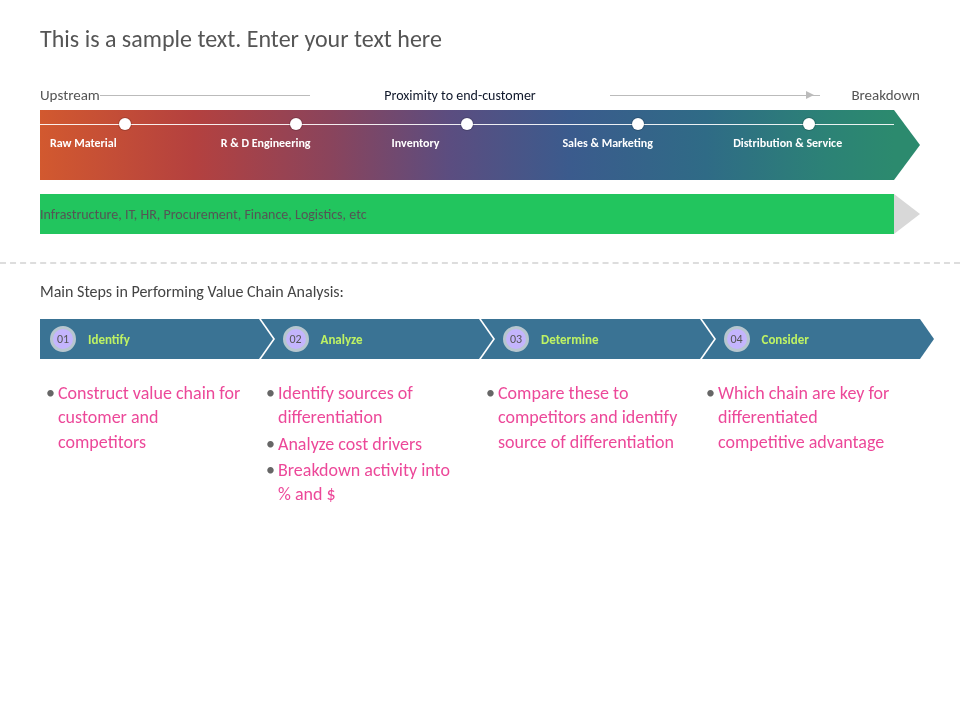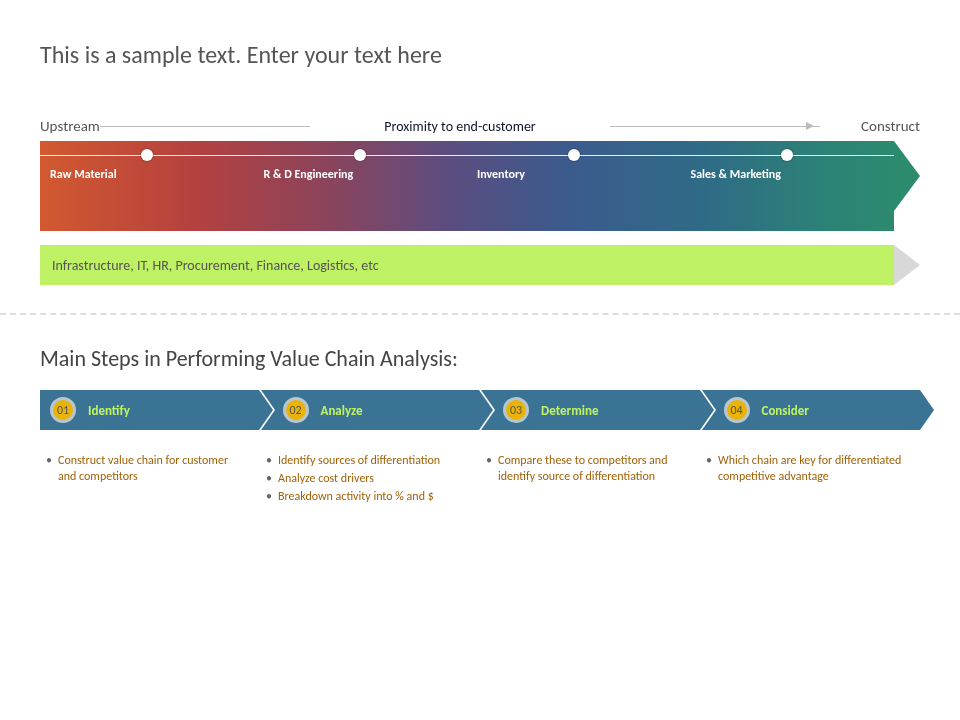--- a/index.html
+++ b/index.html
@@ -7,29 +7,29 @@
     width: 960px;
     height: 720px;
     font-family: "Segoe UI", Calibri, Arial, sans-serif;
     color: #333;
     background: #fff;
     position: relative;
   }
   .title {
     font-size: 24px;
     color: #555;
-    padding: 40px 40px 0 40px;
+    padding: 24px 40px 0 40px;
     font-weight: 400;
   }
 
   
   .prox-row {
     display: flex;
     align-items: center;
-    margin: 48px 40px 6px 40px;
+    margin: 33px 40px 6px 40px;
     font-size: 15px;
     color: #555;
     justify-content: center;
   }
   .prox-left { width: 70px; }
   .prox-center { flex: 1; text-align: center; font-size: 14px; color: #0f172a; position: relative; }
   .prox-center::before,
   .prox-center::after {
     content: "";
     position: absolute;
@@ -47,21 +47,21 @@
     transform: translateY(-50%);
     border-left: 8px solid #bbb;
     border-top: 4px solid transparent;
     border-bottom: 4px solid transparent;
   }
 
   
   .chain {
     position: relative;
     margin: 2px 40px 0 40px;
-    height: 90px;
+    height: 70px;
   }
   .chain-bar {
     position: absolute;
     left: 0; right: 26px; top: 0; bottom: 0;
     background: linear-gradient(90deg,
       #d2592f 0%, #b4413f 18%, #8a445c 34%,
       #5b4d80 48%, #3b5b8d 62%, #2f6b86 78%,
       #2c8276 92%, #2c8a6e 100%);
   }
   .chain-arrow {
@@ -104,44 +104,43 @@
 
   
   .support {
     position: relative;
     margin: 14px 40px 0 40px;
     height: 40px;
   }
   .support-bar {
     position: absolute;
     left: 0; right: 26px; top: 0; bottom: 0;
-    background: #bef264;
+    background: #22c55e;
     display: flex; align-items: center;
-    padding-left: 12px;
     font-size: 14px;
     color: #555;
   }
   .support-arrow {
     position: absolute;
     right: 0; top: 0;
     width: 0; height: 0;
     border-left: 26px solid #d8d8d8;
     border-top: 20px solid transparent;
     border-bottom: 20px solid transparent;
   }
 
   .divider {
     margin: 28px 0 0 0;
     border: none;
     border-top: 2px dashed #ddd;
   }
 
   .subtitle {
-    margin: 30px 40px 0 40px;
-    font-size: 22px;
+    margin: 18px 40px 0 40px;
+    font-size: 16px;
     color: #444;
     font-weight: 400;
   }
 
   
   .steps {
     display: flex;
     margin: 18px 40px 0 40px;
     gap: 2px;
   }
@@ -167,21 +166,21 @@
     position: absolute;
     left: 0; top: 0;
     border-left: 14px solid #fff;
     border-top: 20px solid transparent;
     border-bottom: 20px solid transparent;
     z-index: 1;
   }
   .step:first-child::before { display: none; }
   .step .num {
     width: 26px; height: 26px;
-    background: #eab308;
+    background: #c4b5fd;
     border: 3px solid #b7c6cf;
     border-radius: 50%;
     color: #555;
     font-size: 12px;
     display: flex; align-items: center; justify-content: center;
     margin-left: 22px;
     z-index: 3;
     font-weight: 400;
   }
   .step:first-child .num { margin-left: 10px; }
@@ -197,22 +196,22 @@
   .cols {
     display: flex;
     margin: 22px 40px 0 40px;
   }
   .col {
     flex: 1;
     padding: 0 14px 0 4px;
   }
   .col ul {
     list-style: none;
-    font-size: 12px;
-    color: #a16207;
+    font-size: 18px;
+    color: #ec4899;
     line-height: 1.35;
   }
   .col li {
     position: relative;
     padding-left: 14px;
     margin-bottom: 2px;
   }
   .col li::before {
     content: "•";
     position: absolute;
@@ -222,32 +221,33 @@
   }
 </style>
 </head>
 <body>
 
 <div class="title">This is a sample text. Enter your text here</div>
 
 <div class="prox-row">
   <div class="prox-left">Upstream</div>
   <div class="prox-center">Proximity to end-customer</div>
-  <div class="prox-right">Construct</div>
+  <div class="prox-right">Breakdown</div>
 </div>
 
 <div class="chain">
   <div class="chain-bar"></div>
   <div class="chain-arrow"></div>
   <div class="chain-line"></div>
   <div class="chain-items">
     <div class="chain-item"><span class="dot"></span><span>Raw Material</span></div>
     <div class="chain-item"><span class="dot"></span><span>R &amp; D Engineering</span></div>
     <div class="chain-item"><span class="dot"></span><span>Inventory</span></div>
     <div class="chain-item"><span class="dot"></span><span>Sales &amp; Marketing</span></div>
+    <div class="chain-item"><span class="dot"></span><span>Distribution &amp; Service</span></div>
   </div>
 </div>
 
 <div class="support">
   <div class="support-bar">Infrastructure, IT, HR, Procurement, Finance, Logistics, etc</div>
   <div class="support-arrow"></div>
 </div>
 
 <hr class="divider">
 

